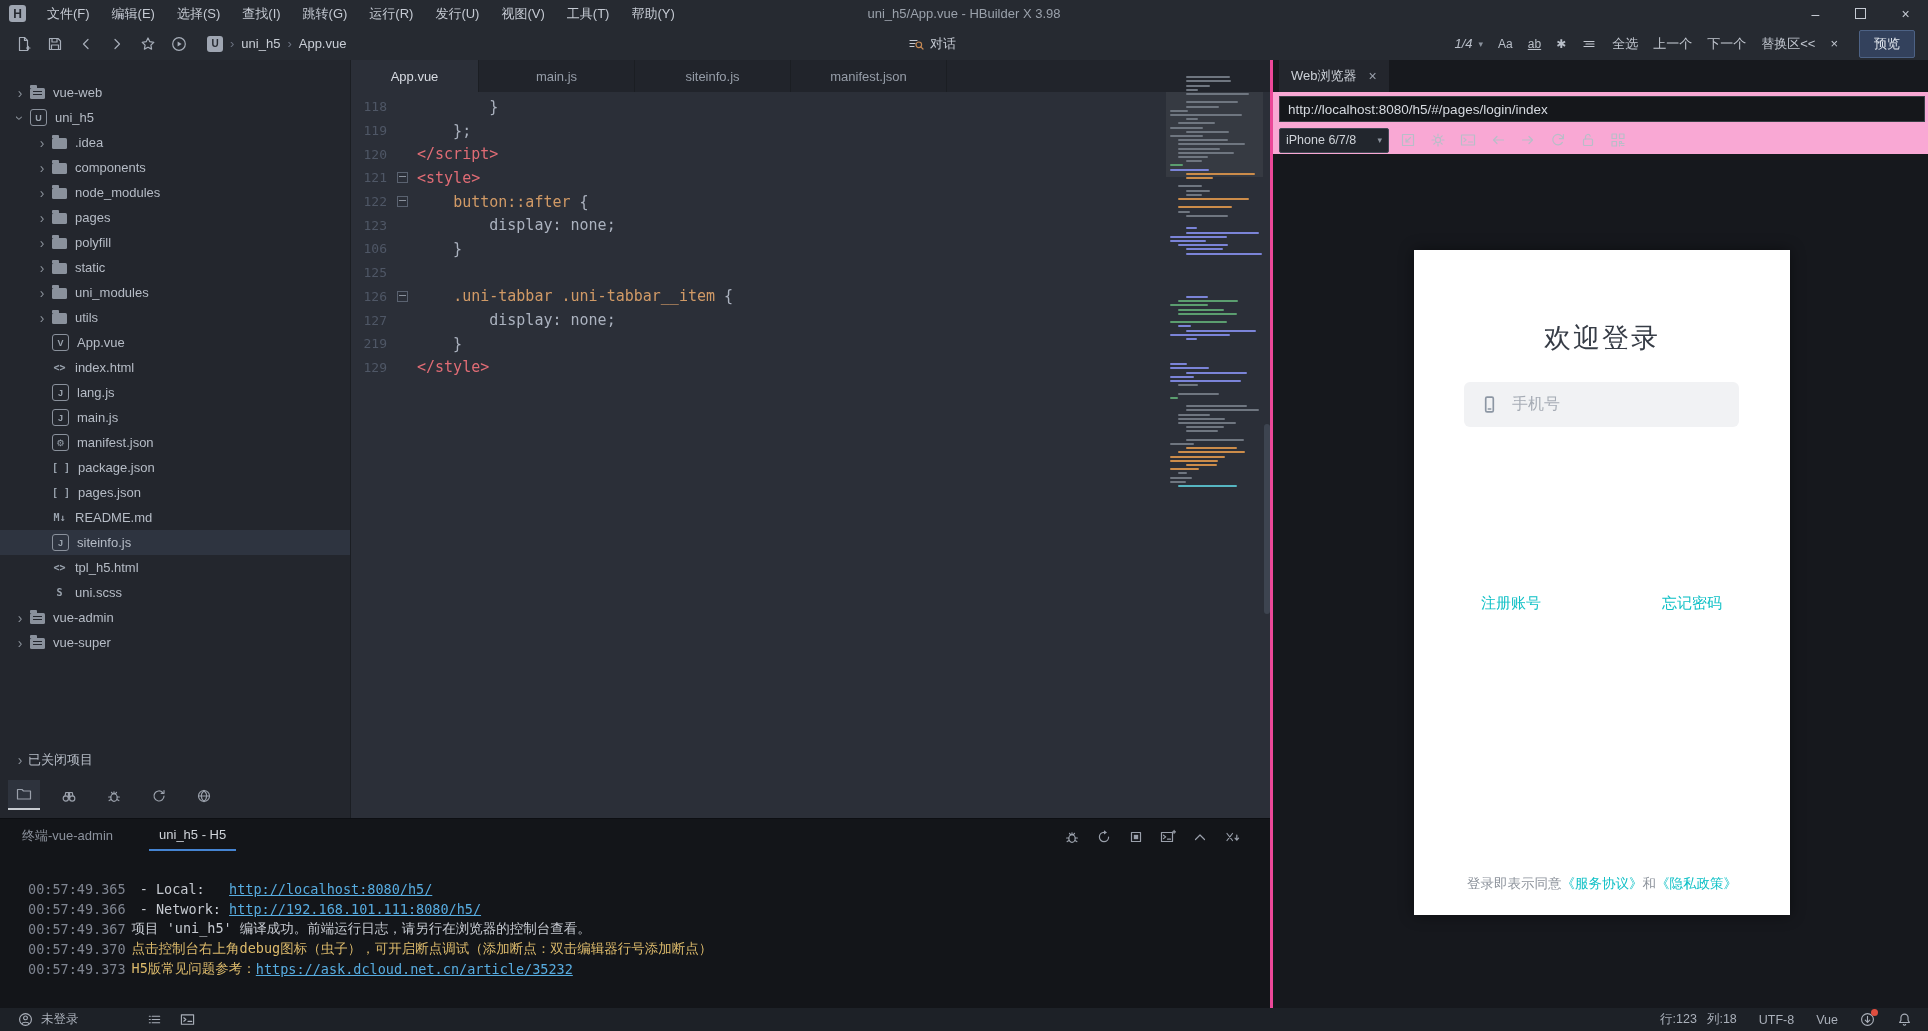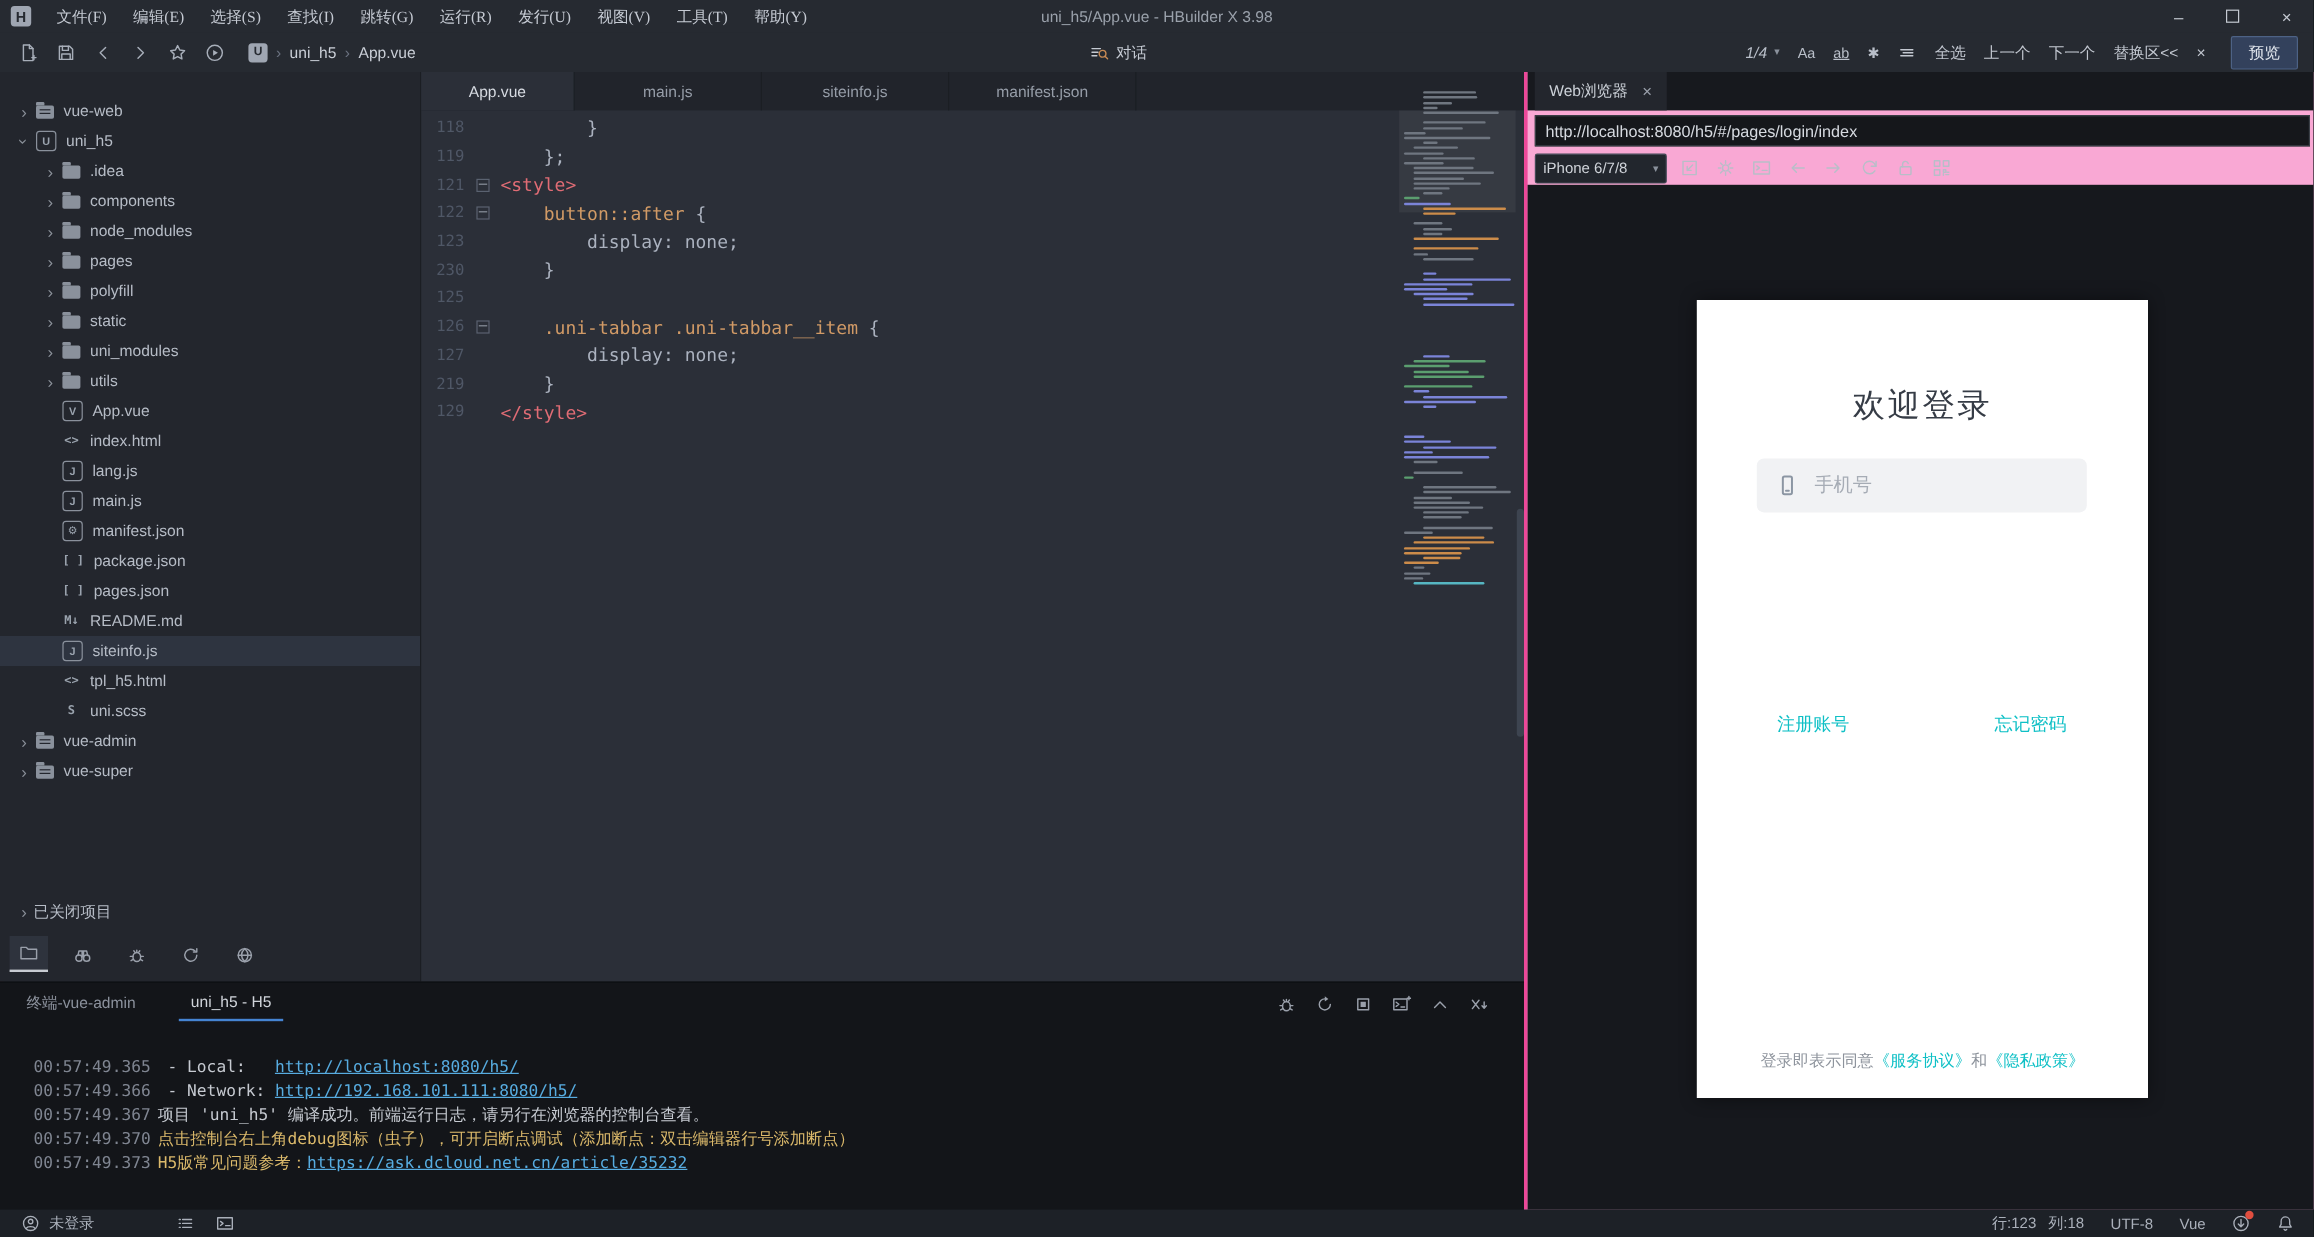--- a/index.html
+++ b/index.html
@@ -3,21 +3,21 @@
 <meta charset="utf-8">
 <style>
   html,body{margin:0;padding:0;background:#0d0f12;}
   #app{position:relative;width:1928px;height:1031px;background:#262a31;overflow:hidden;
        font-family:"Liberation Sans","DejaVu Sans",sans-serif;color:#c3c8d1;-webkit-font-smoothing:antialiased;}
   .ic{width:16px;height:16px;stroke:currentColor;fill:none;stroke-width:1.2;stroke-linecap:round;stroke-linejoin:round;display:block;}
   
   .titlebar{position:absolute;top:0;left:0;right:0;height:27px;display:flex;align-items:center;background:#262a31;}
   .logo{width:17px;height:17px;margin:0 10px 0 9px;background:#9fa6b2;color:#262a31;border-radius:3px;
         font-weight:bold;font-size:12px;display:flex;align-items:center;justify-content:center;}
-  .menus{display:flex;font-family:Liberation Serif, serif;}
+  .menus{display:flex;}
   .menu-item{padding:0 11px;font-size:13px;line-height:27px;color:#c5cad3;cursor:default;}
   .win-title{position:absolute;left:50%;transform:translateX(-50%);font-size:13px;color:#9aa1ab;}
   .win-controls{position:absolute;right:0;top:0;display:flex;height:27px;}
   .win-controls span{width:45px;display:flex;align-items:center;justify-content:center;color:#c5cad3;font-size:14px;}
   .maxbox{width:9px;height:9px;border:1px solid #c5cad3;display:block;}
   
   .toolbar{position:absolute;top:27px;left:0;right:0;height:33px;background:#262a31;border-bottom:1px solid #1a1d22;
            display:flex;align-items:center;}
   .tb-icons{display:flex;align-items:center;gap:15px;margin-left:16px;color:#a7aeb9;}
   .tb-icons span{display:block;}
@@ -395,40 +395,45 @@
           <span class="lnum">118</span>
           <span class="lfold"></span>
           <span class="ctext"><span class="c-plain">        }</span></span>
         </div>
         <div class="crow">
           <span class="lnum">119</span>
           <span class="lfold"></span>
           <span class="ctext"><span class="c-plain">    };</span></span>
         </div>
         <div class="crow">
+          <span class="lnum">120</span>
+          <span class="lfold"></span>
+          <span class="ctext"><span class="c-tag">&lt;/script&gt;</span></span>
+        </div>
+        <div class="crow">
           <span class="lnum">121</span>
           <span class="lfold">
             <i class="foldbox"></i>
           </span>
           <span class="ctext"><span class="c-tag">&lt;style&gt;</span></span>
         </div>
         <div class="crow">
           <span class="lnum">122</span>
           <span class="lfold">
             <i class="foldbox"></i>
           </span>
           <span class="ctext"><span class="c-plain">    </span><span class="c-sel">button::after</span><span class="c-plain"> {</span></span>
         </div>
         <div class="crow">
           <span class="lnum">123</span>
           <span class="lfold"></span>
           <span class="ctext"><span class="c-plain">        display: none;</span></span>
         </div>
         <div class="crow">
-          <span class="lnum">230</span>
+          <span class="lnum">106</span>
           <span class="lfold"></span>
           <span class="ctext"><span class="c-plain">    }</span></span>
         </div>
         <div class="crow">
           <span class="lnum">125</span>
           <span class="lfold"></span>
           <span class="ctext"></span>
         </div>
         <div class="crow">
           <span class="lnum">126</span>

